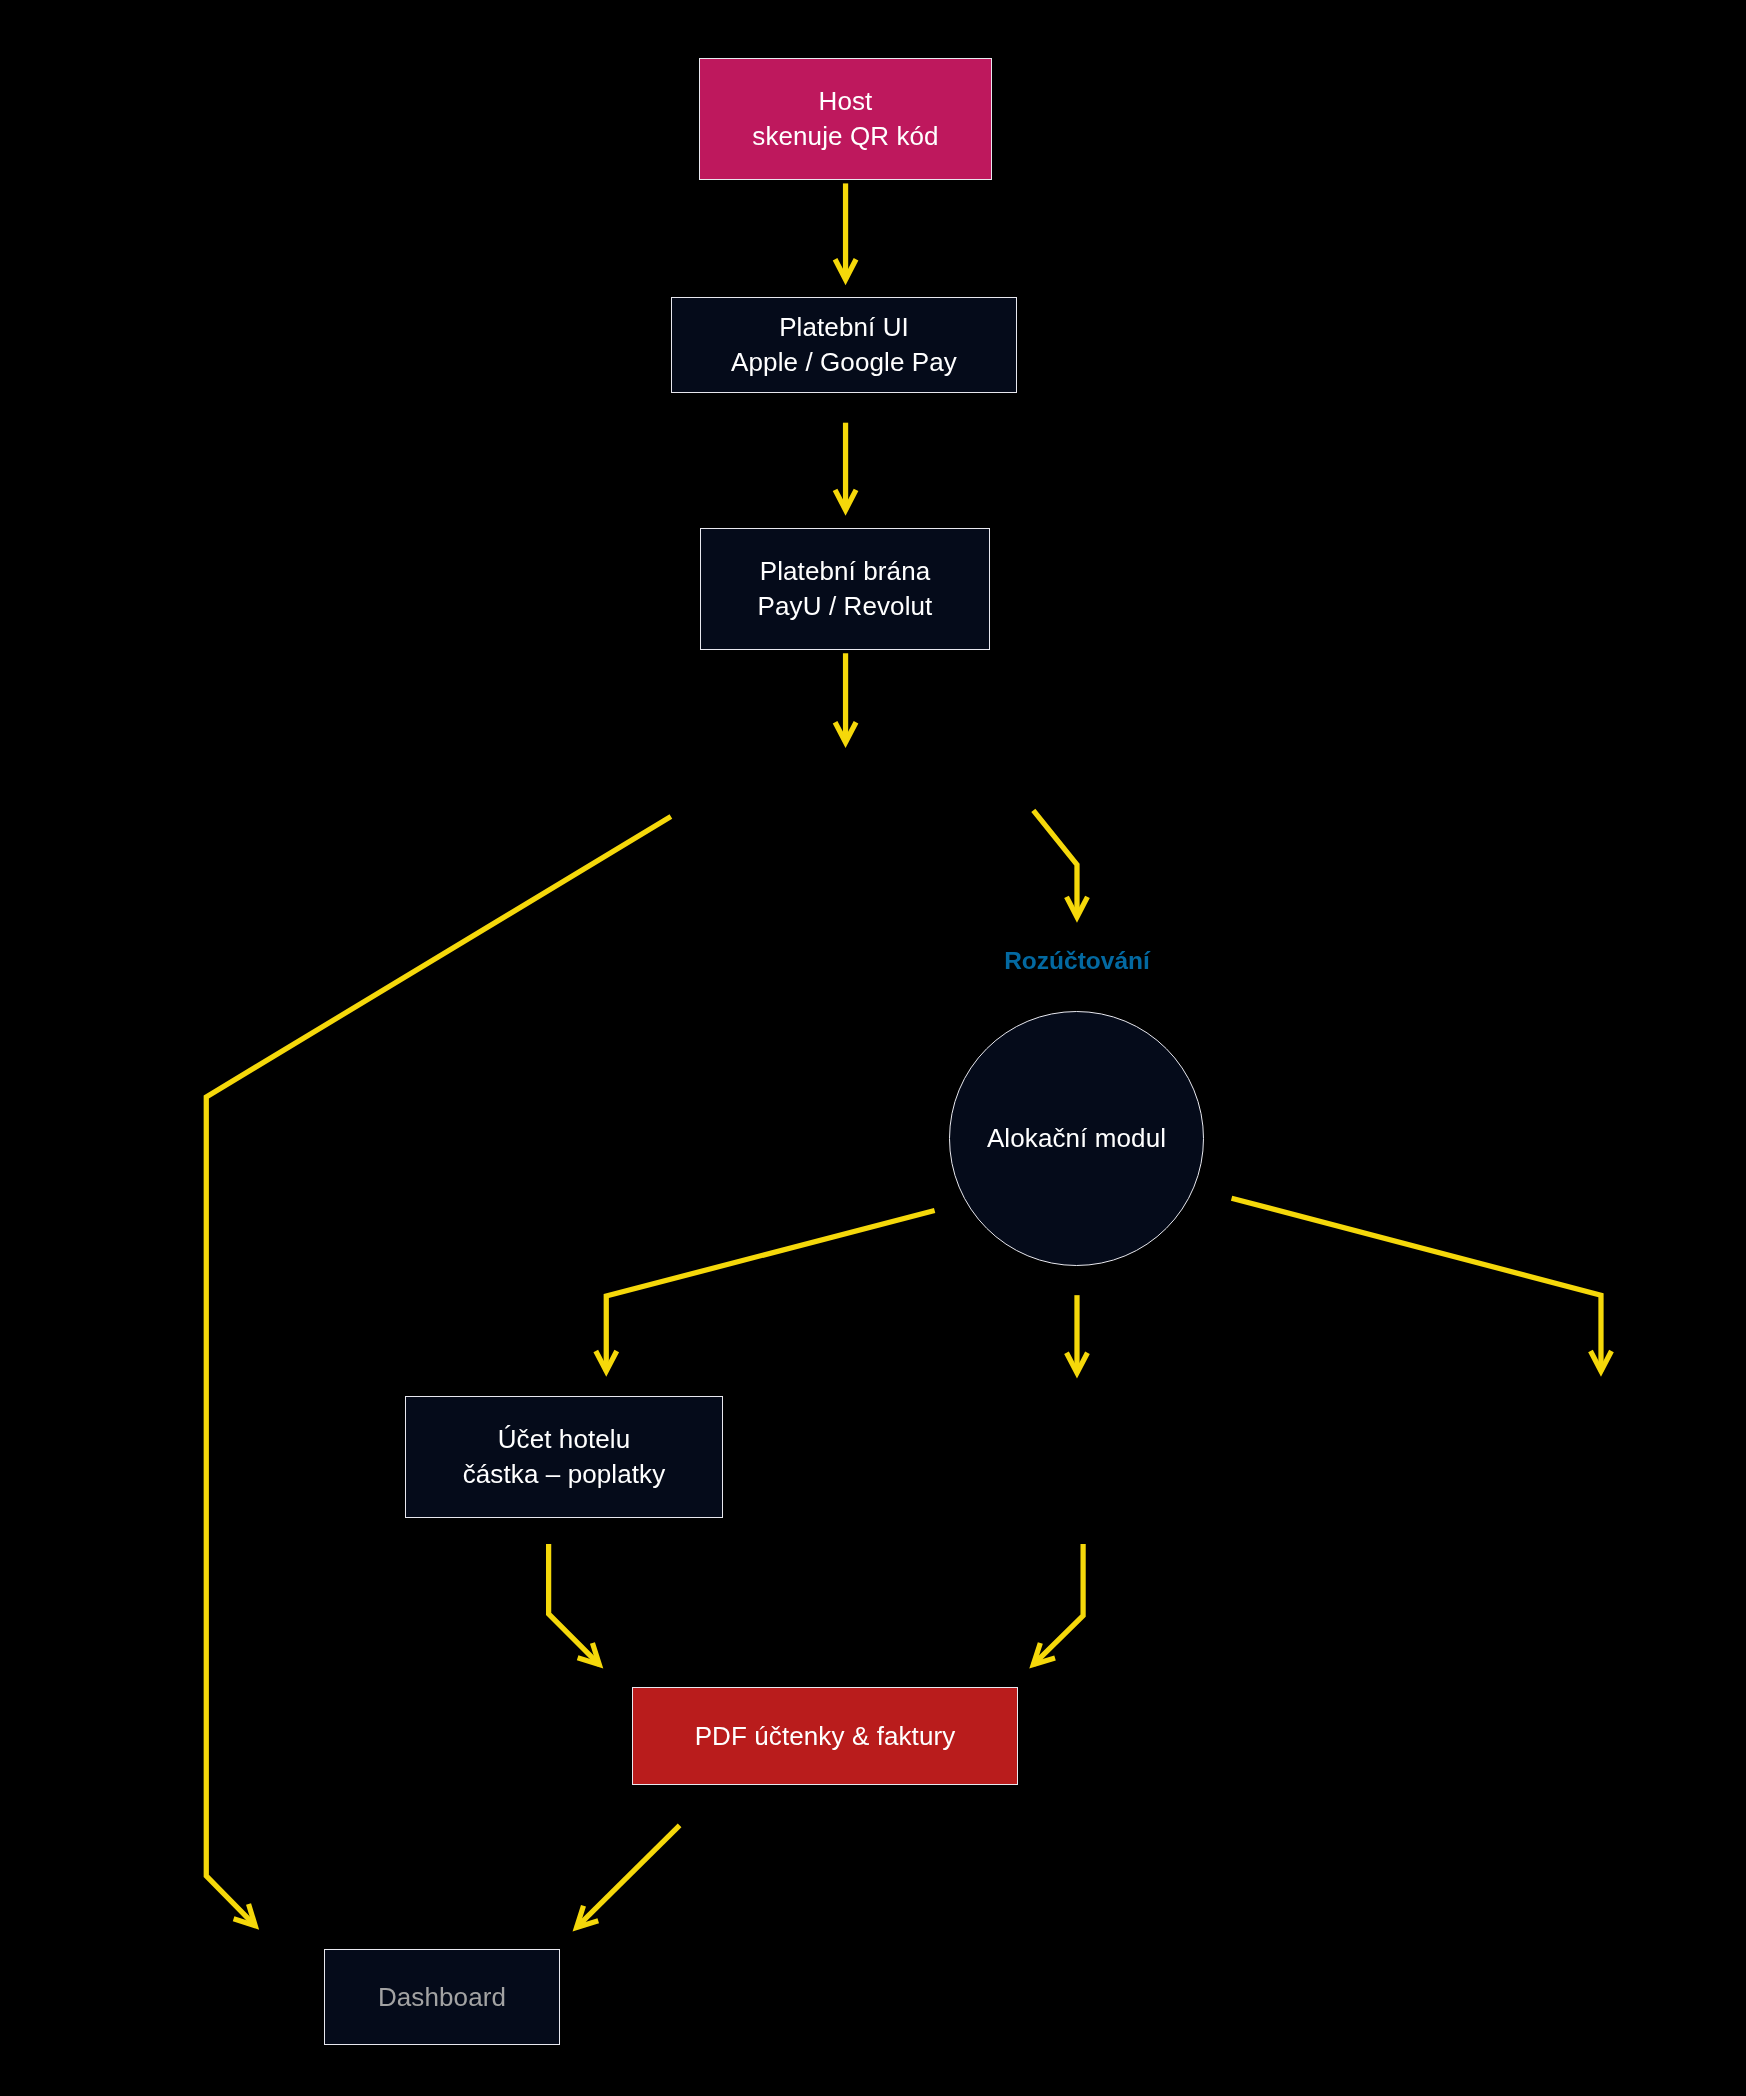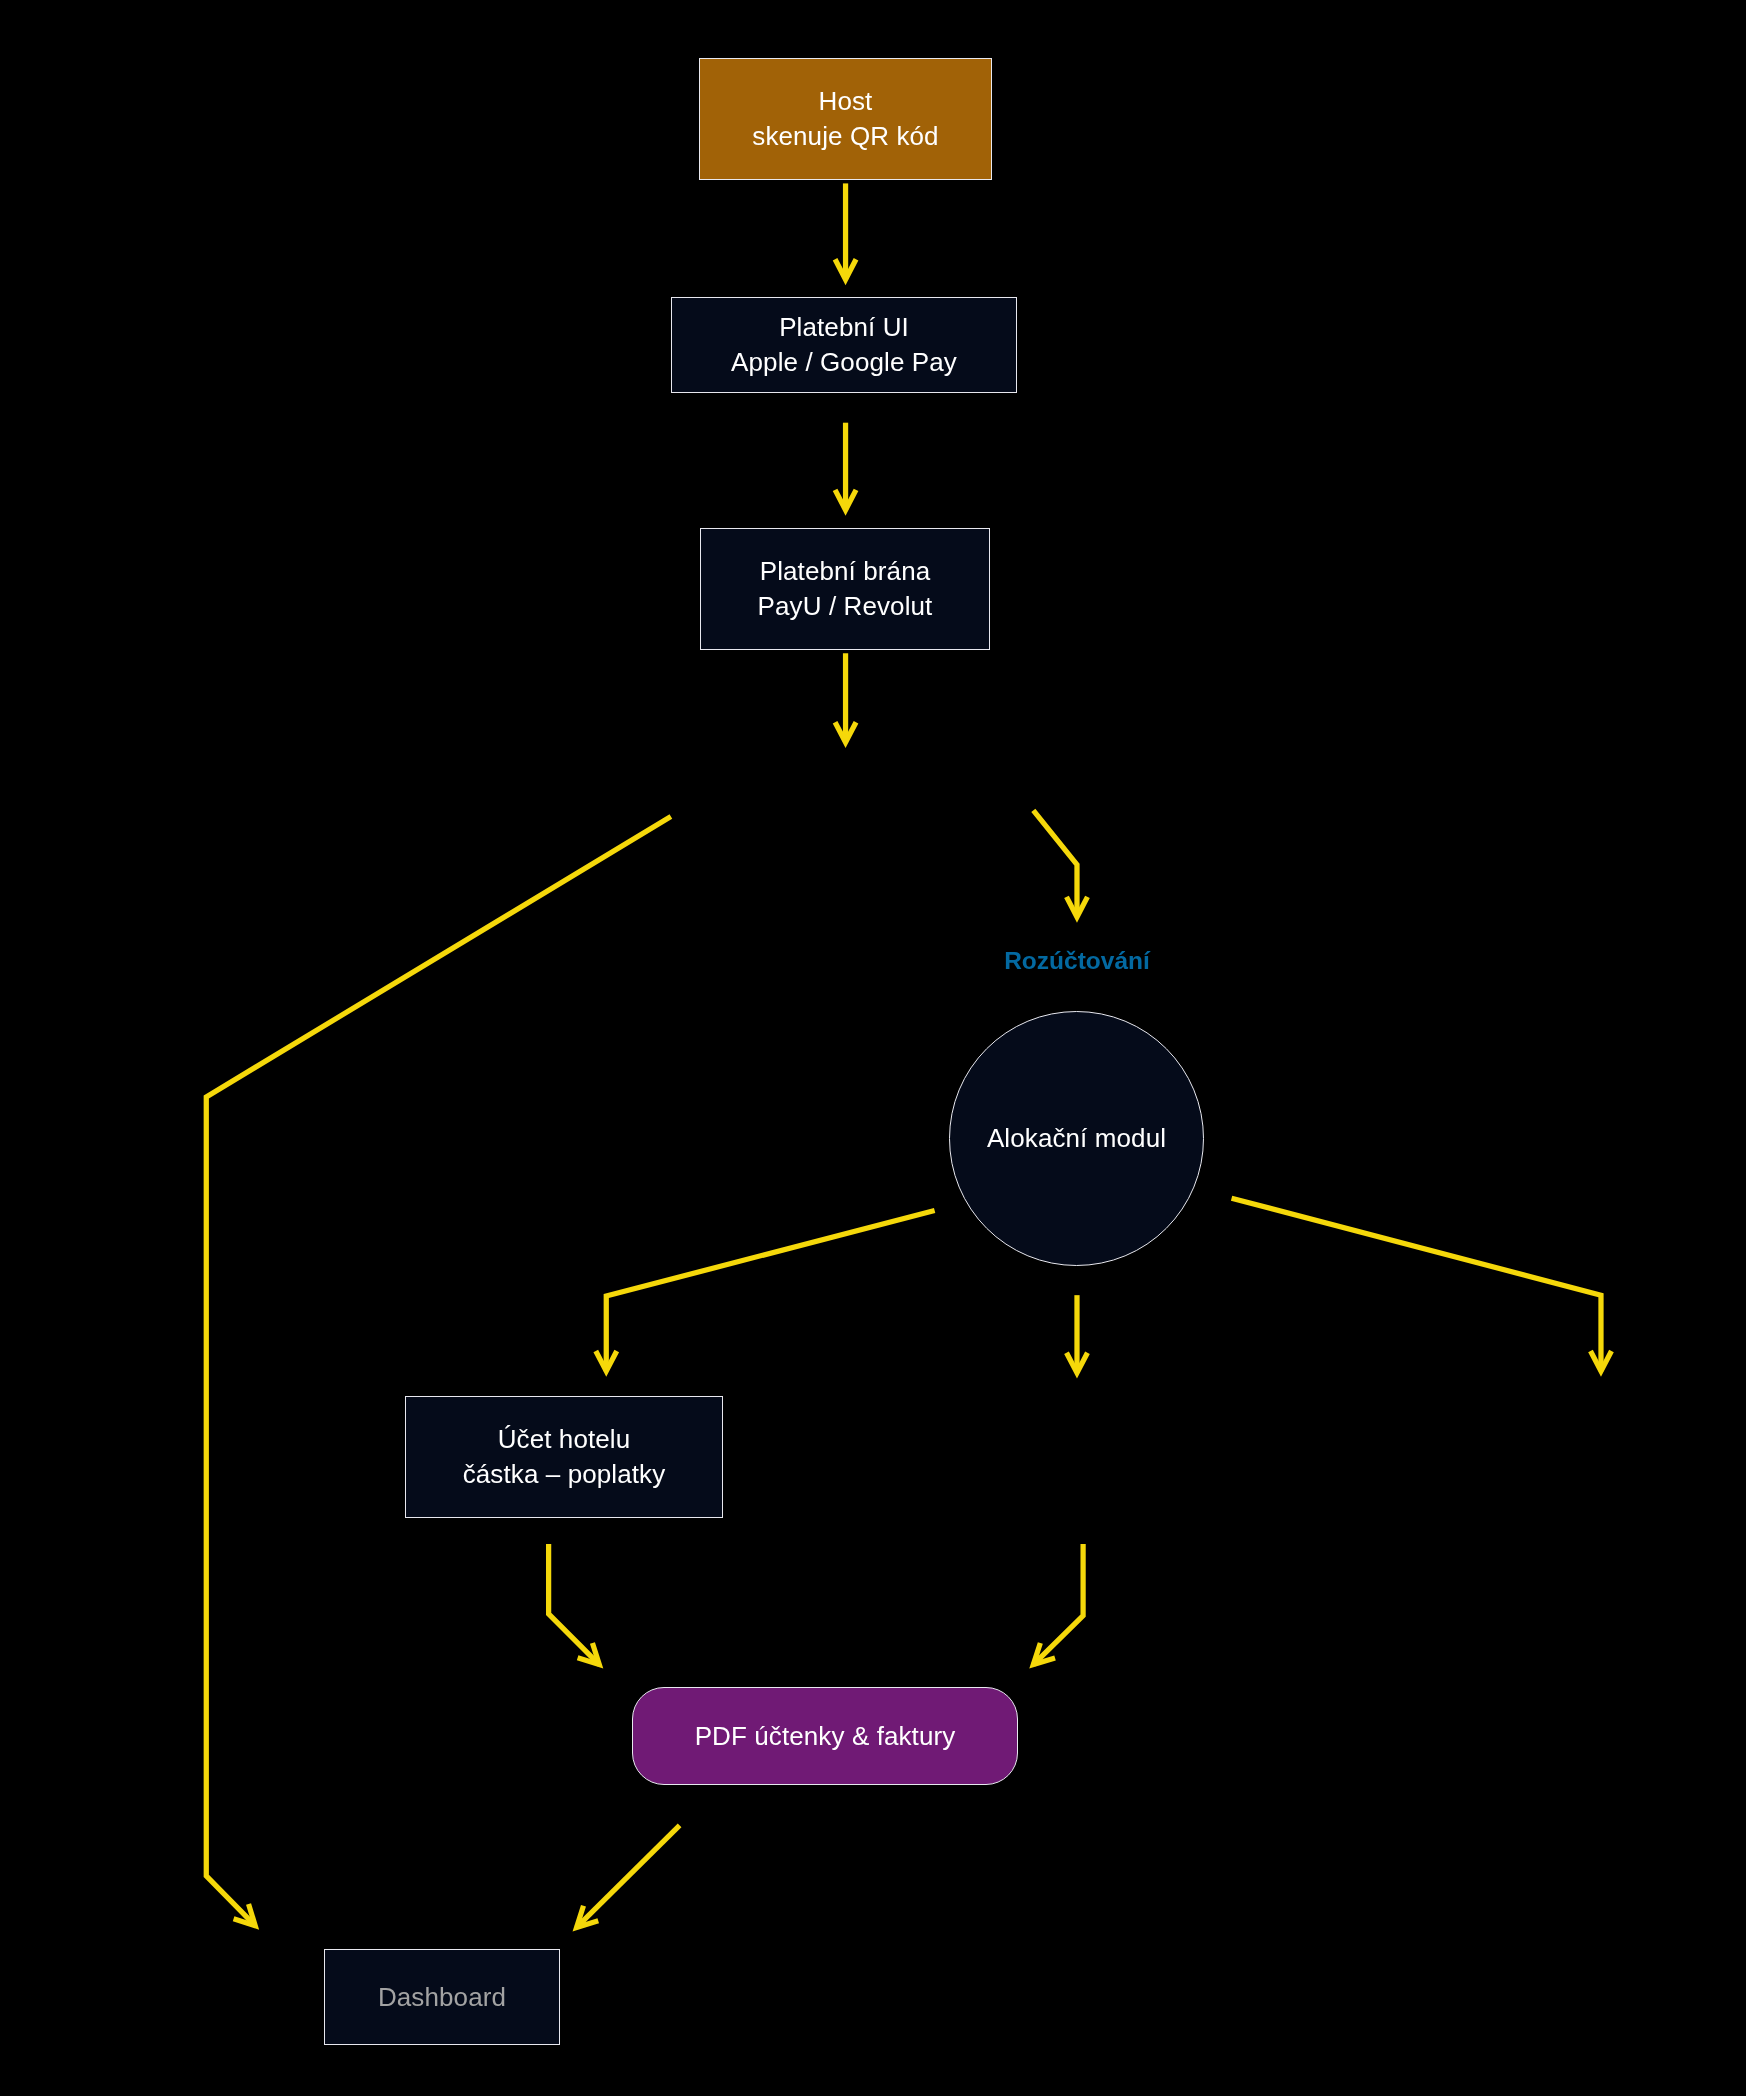--- a/index.html
+++ b/index.html
@@ -82,26 +82,26 @@
       <polyline points="1220.9937414359215,1548.9381320077387 1233,1572 1245.0062585640785,1548.9381320077387" fill="none" stroke="#f5d80a" stroke-width="6" stroke-linecap="butt" stroke-linejoin="miter"></polyline>
       <polyline points="1410,1372 1833,1483 1833,1570" fill="none" stroke="#f5d80a" stroke-width="6" stroke-linecap="butt" stroke-linejoin="miter"></polyline>
       <polyline points="1820.9937414359215,1546.9381320077387 1833,1570 1845.0062585640785,1546.9381320077387" fill="none" stroke="#f5d80a" stroke-width="6" stroke-linecap="butt" stroke-linejoin="miter"></polyline>
       <polyline points="628,1768 628,1848 686,1906" fill="none" stroke="#f5d80a" stroke-width="6" stroke-linecap="butt" stroke-linejoin="miter"></polyline>
       <polyline points="661.203089908504,1898.1825036031819 686,1906 678.182503603182,1881.203089908504" fill="none" stroke="#f5d80a" stroke-width="6" stroke-linecap="butt" stroke-linejoin="miter"></polyline>
       <polyline points="1240,1768 1240,1850 1183,1906" fill="none" stroke="#f5d80a" stroke-width="6" stroke-linecap="butt" stroke-linejoin="miter"></polyline>
       <polyline points="1191.036623392457,1881.273239507614 1183,1906 1207.8651178428722,1898.402242787501" fill="none" stroke="#f5d80a" stroke-width="6" stroke-linecap="butt" stroke-linejoin="miter"></polyline>
       <polyline points="778,2090 660,2207" fill="none" stroke="#f5d80a" stroke-width="6" stroke-linecap="butt" stroke-linejoin="miter"></polyline>
       <polyline points="667.9229434301855,2182.236580054401 660,2207 684.8299512274641,2199.2880921918277" fill="none" stroke="#f5d80a" stroke-width="6" stroke-linecap="butt" stroke-linejoin="miter"></polyline>
     </svg>
-<div class="node" style="left: 699px; top: 58px; width: 293px; height: 122px; background: #a16207; border-color: rgb(232, 232, 239); color: rgb(255, 255, 255);"><span>Host
+<div class="node" style="left: 699px; top: 58px; width: 293px; height: 122px; background: #be185d; border-color: rgb(232, 232, 239); color: rgb(255, 255, 255);"><span>Host
 skenuje QR kód</span></div>
     <div class="node" style="left: 671px; top: 297px; width: 346px; height: 96px; background: rgb(5, 11, 26); border-color: rgb(232, 232, 239); color: rgb(255, 255, 255);"><span>Platební UI
 Apple / Google Pay</span></div>
     <div class="node" style="left: 700px; top: 528px; width: 290px; height: 122px; background: rgb(5, 11, 26); border-color: rgb(232, 232, 239); color: rgb(255, 255, 255);"><span>Platební brána
 PayU / Revolut</span></div>
     <div class="node circle" style="left: 949px; top: 1011px; width: 255px; height: 255px; background: rgb(5, 11, 26); border-color: rgb(232, 232, 239); color: rgb(255, 255, 255);"><span>Alokační modul</span></div>
     <div class="node" style="left: 405px; top: 1396px; width: 318px; height: 122px; background: rgb(5, 11, 26); border-color: rgb(232, 232, 239); color: rgb(255, 255, 255);"><span>Účet hotelu
 částka – poplatky</span></div>
-    <div class="node" style="left: 632px; top: 1687px; width: 386px; height: 98px; background: #701a75; border-color: rgb(232, 232, 239); color: rgb(255, 255, 255); border-radius: 32px;"><span>PDF účtenky &amp; faktury</span></div>
+    <div class="node" style="left: 632px; top: 1687px; width: 386px; height: 98px; background: #b91c1c; border-color: rgb(232, 232, 239); color: rgb(255, 255, 255);"><span>PDF účtenky &amp; faktury</span></div>
     <div class="node" style="left: 324px; top: 1949px; width: 236px; height: 96px; background: rgb(5, 11, 26); border-color: rgb(232, 232, 239); color: #a3a3a3;"><span>Dashboard</span></div>
     <div class="caption" style="left: 1077px; top: 961px; transform: translate(-50%, -50%); color: #0369a1;">Rozúčtování</div>
   </div>
 
 
 </body></html>

